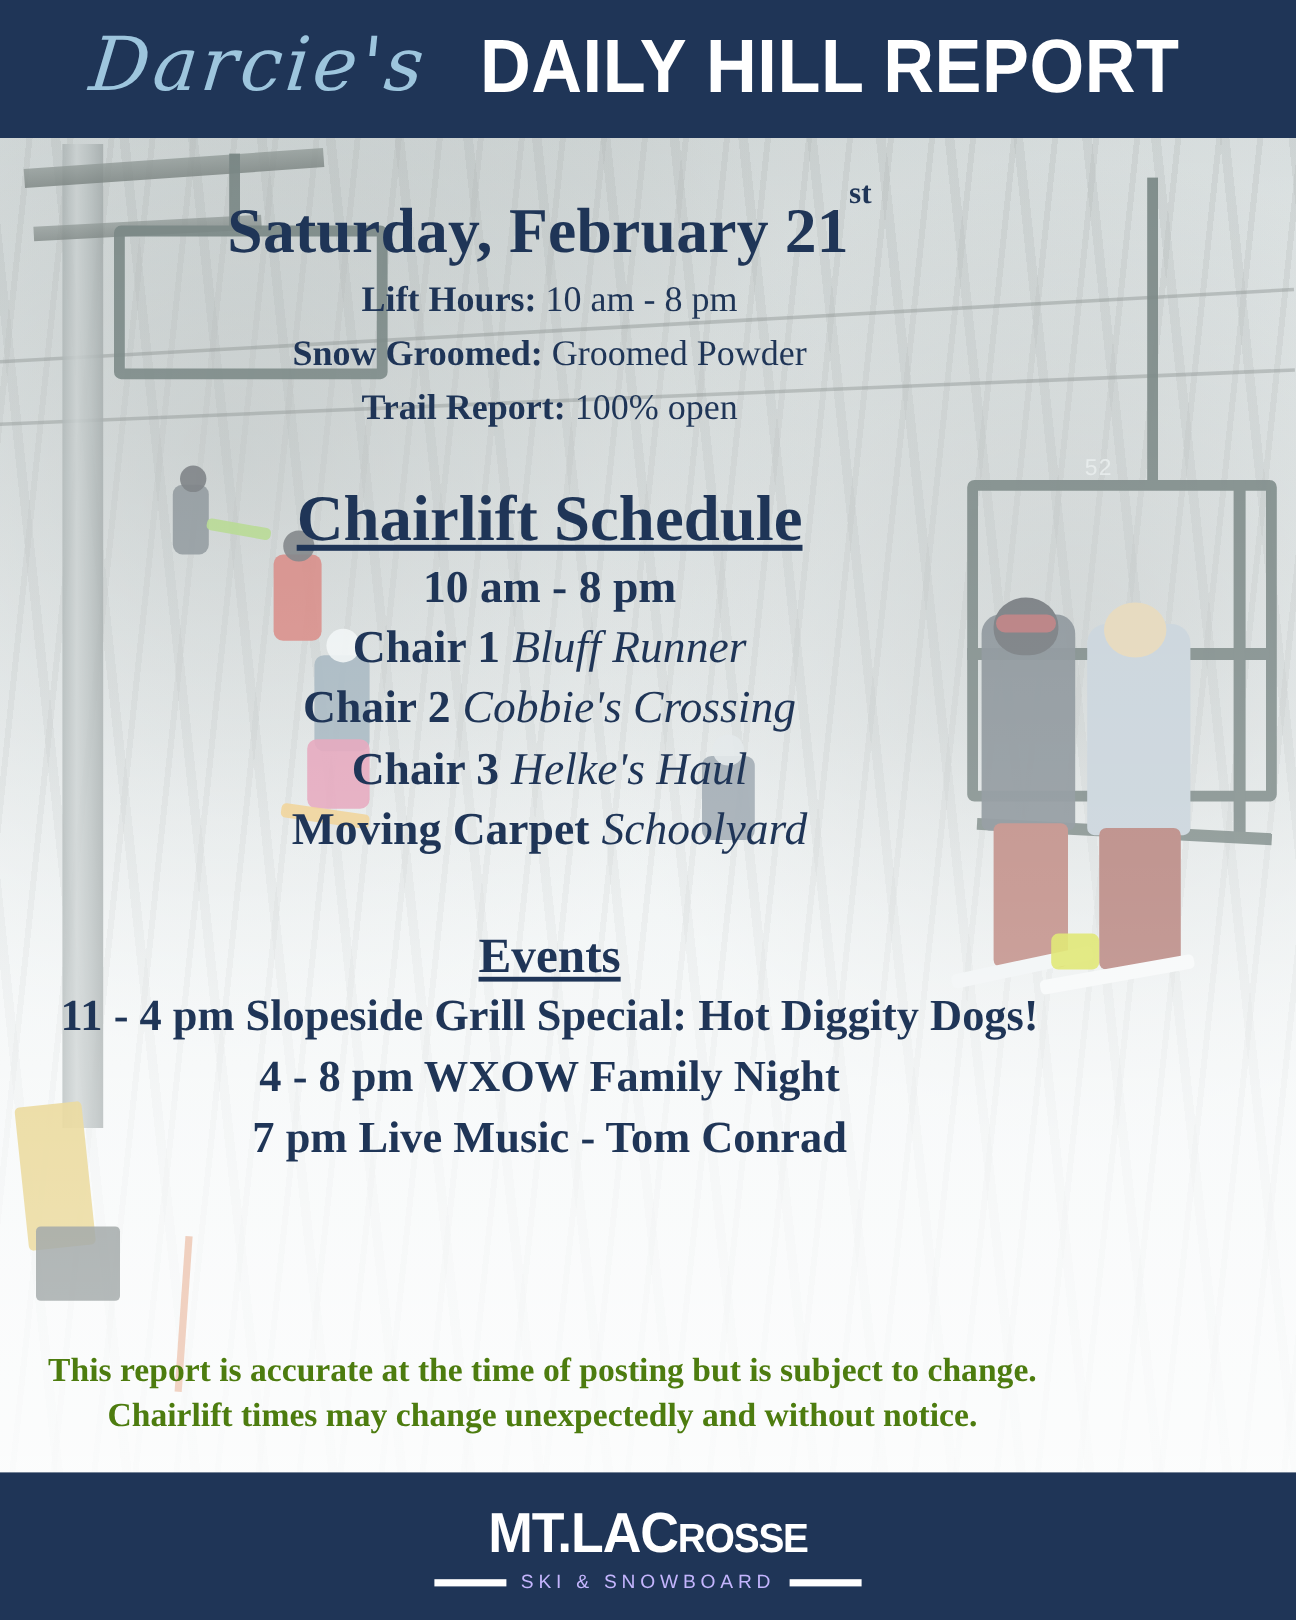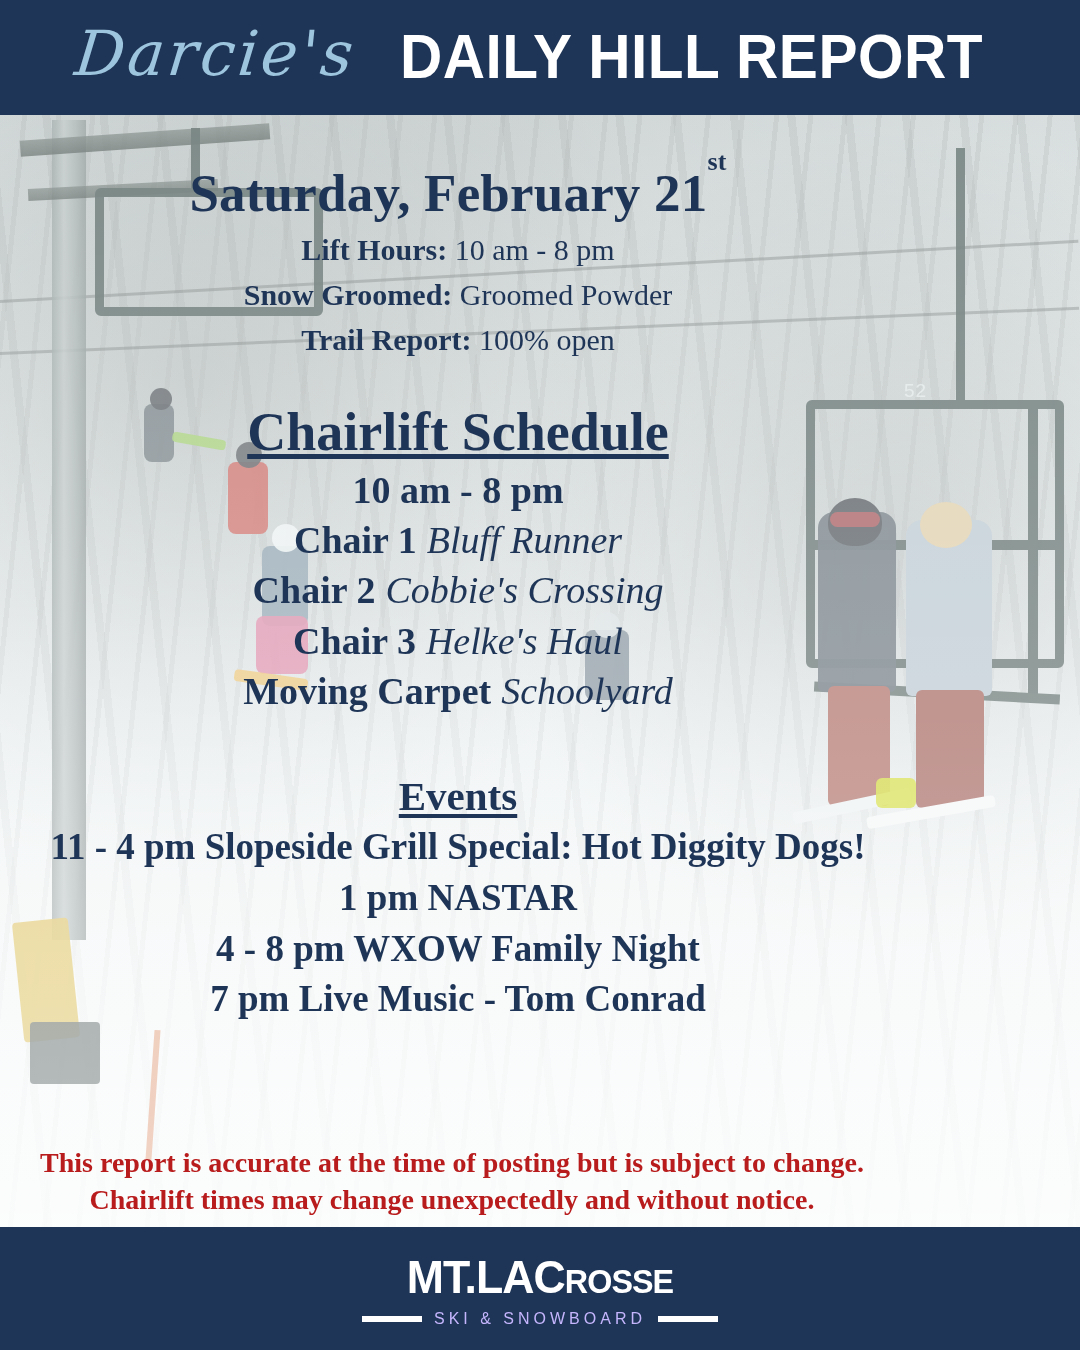--- a/index.html
+++ b/index.html
@@ -259,22 +259,21 @@
     font-weight: bold;
   }
 
   .disclaimer {
     position: absolute;
     left: 0; right: 12px;
     top: 1010px;
     font-size: 28px;
     line-height: 1.32;
     font-weight: bold;
-    color: #b91c1c;
-    margin-top: 20px;
+    color: #4d7c0f;
   }
 
   
   .footer {
     position: absolute;
     left: 0; bottom: 0;
     width: 1080px;
     height: 123px;
     background: #1f3557;
     display: flex;
@@ -403,21 +402,20 @@
     </div>
     <div class="sched-line">
       <span>Chair 3</span><span class="trail">Helke's Haul</span>
     </div>
     <div class="sched-line">
       <span>Moving Carpet</span><span class="trail">Schoolyard</span>
     </div>
 
     <div class="events-title">Events</div>
     <div class="event-line">11 - 4 pm   Slopeside Grill Special:  Hot Diggity Dogs!</div>
-    <div class="event-line">1 pm  NASTAR</div>
     <div class="event-line">4 - 8 pm  WXOW Family Night</div>
     <div class="event-line">7 pm  Live Music - Tom Conrad</div>
 
     <div class="disclaimer">
       <div>This report is accurate at the time of posting but is subject to change.</div>
       <div>Chairlift times may change unexpectedly and without notice.</div>
     </div>
   </div>
 
   <div class="footer">

